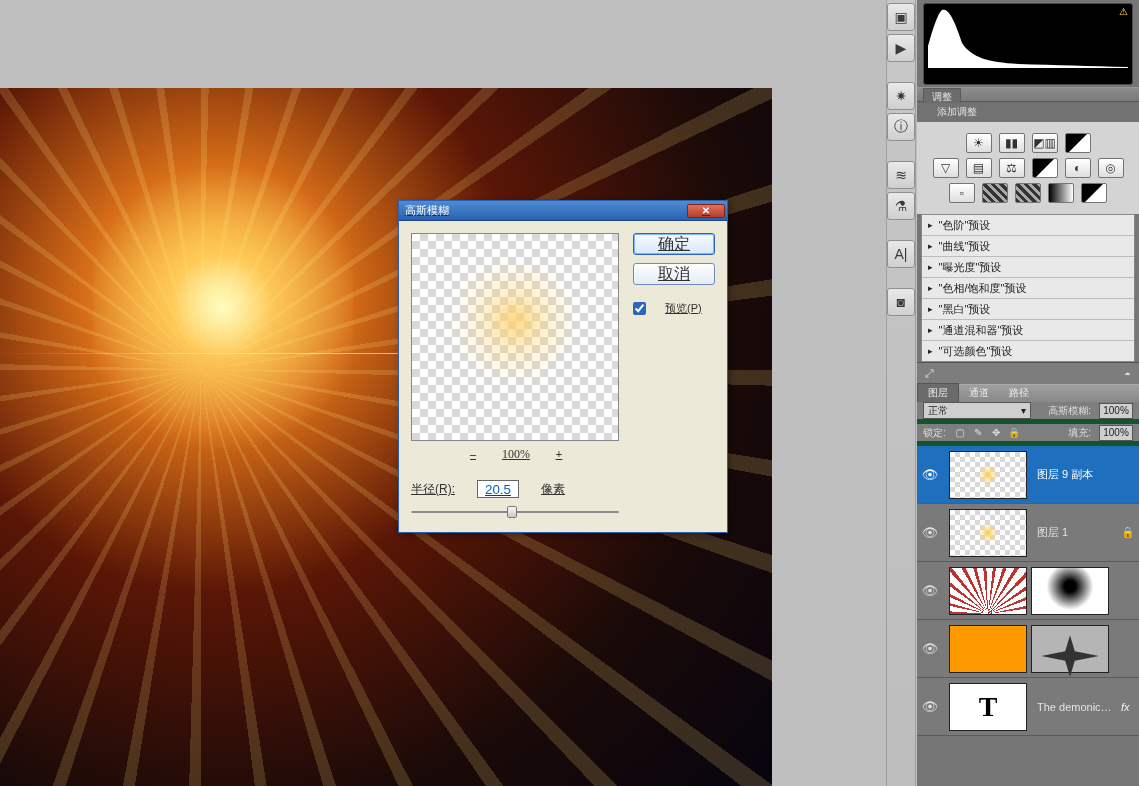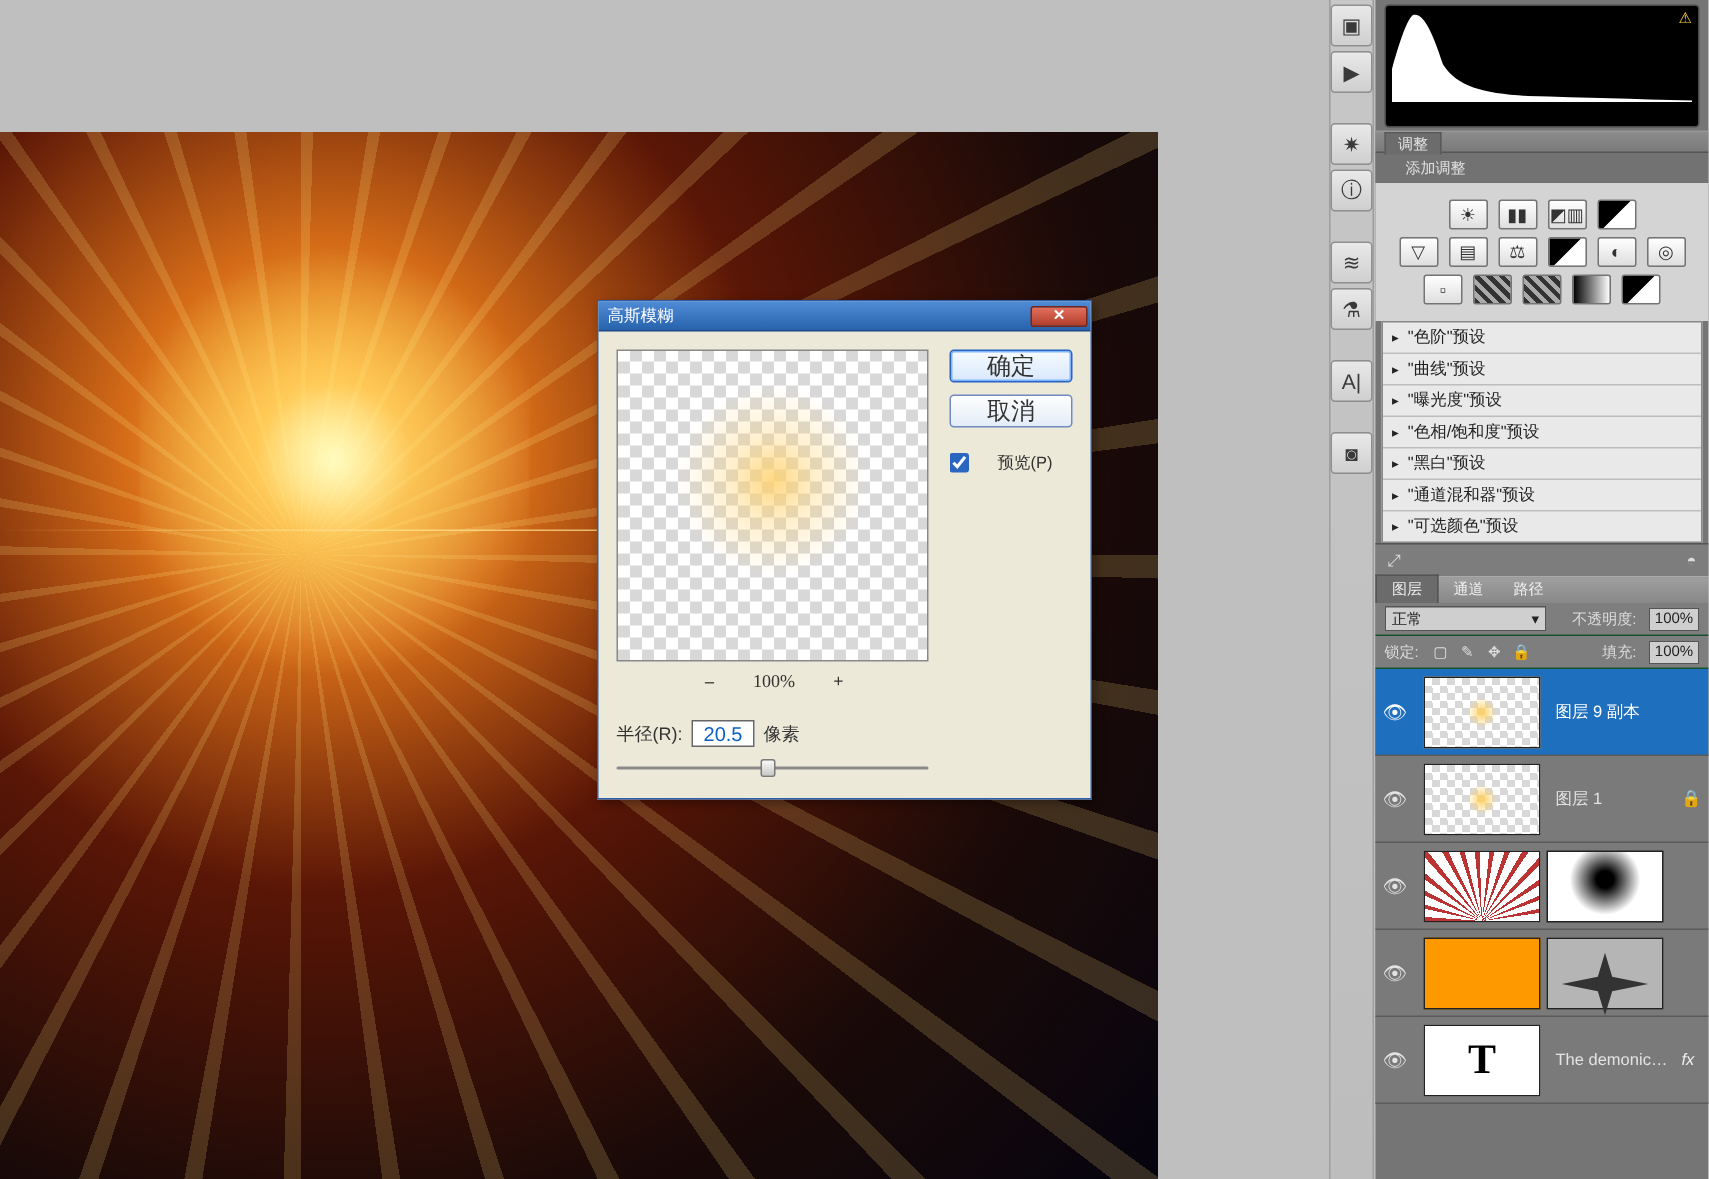--- a/index.html
+++ b/index.html
@@ -48,20 +48,21 @@
 }
 
 
 #dialog {
   position: absolute;
   left: 398px; top: 200px;
   width: 330px;
   background: #ece9d8;
   border: 1px solid #2b5fae;
   box-shadow: 2px 2px 6px rgba(0,0,0,.35);
+  text-decoration: underline;
 }
 #dlg-title {
   height: 20px;
   background: linear-gradient(#4f8cd6, #2862ad);
   border-bottom: 1px solid #1d4a87;
   display: flex; align-items: center;
   padding: 0 2px 0 6px;
   color: #fff;
   font-size: 11px;
 }
@@ -81,21 +82,21 @@
   width: 208px; height: 208px;
   border: 1px solid #888;
   background:
     radial-gradient(circle at 50% 42%, rgba(255,210,110,.85) 0%, rgba(255,210,110,.35) 18%, rgba(255,210,110,0) 40%),
     repeating-conic-gradient(#d8d8d8 0 25%, #fff 0 50%) 0/16px 16px;
 }
 #zoom-row{display:flex;justify-content:center;align-items:center;gap:22px;margin-top:6px;font-size:12px;}
 #zoom-row span{font-family:Tahoma;}
 .zoom-btn{width:14px;height:14px;text-align:center;line-height:12px;font-weight:bold;font-family:Tahoma;cursor:pointer;}
 
-#radius-row{margin-top:18px;display:flex;align-items:center;gap:6px;font-size:12px;}
+#radius-row{margin-top:18px;display:flex;align-items:center;gap:22px;font-size:12px;}
 #radius-row label{white-space:nowrap;}
 #radius-input{width:42px;height:18px;border:1px solid #666;background:#fff;color:#0a5fc4;text-align:center;}
 #slider{margin-top:6px;width:208px;height:16px;position:relative;}
 #slider-track{position:absolute;left:0;right:0;top:7px;height:2px;background:#9a9a9a;border:1px solid #8a8a8a;border-radius:2px;}
 #slider-thumb{position:absolute;top:2px;left:46%;width:10px;height:12px;background:linear-gradient(#fafafa,#c8c8c8);border:1px solid #7a7a7a;border-radius:2px;}
 
 #dlg-right{width:82px;display:flex;flex-direction:column;gap:8px;}
 .dlg-btn{
   height:22px;border:1px solid #6f8bc2;border-radius:3px;
   background:linear-gradient(#fefefe,#e3ecf7);
@@ -146,21 +147,21 @@
 
 #preset-list{background:#e9e9e9;border:1px solid #888;margin:0 4px;max-height:148px;overflow:hidden;color:#222;}
 .preset{height:21px;line-height:21px;border-bottom:1px solid #bdbdbd;padding:0 6px;display:flex;align-items:center;gap:6px;font-size:11px;}
 .preset::before{content:"▸";font-size:9px;color:#222;}
 #adj-bottom{height:22px;background:#7d7d7d;border-top:1px solid #555;display:flex;justify-content:space-between;align-items:center;padding:0 8px;color:#ddd;}
 
 
 #layers-tabs{height:18px;background:linear-gradient(#9f9f9f,#888);display:flex;align-items:flex-end;border-top:1px solid #aaa;}
 #layers-tabs span{padding:2px 10px;font-size:10px;color:#eee;}
 #layers-tabs span.active{background:#6b6b6b;border:1px solid #555;border-bottom:none;}
-#layers-opts1,#layers-opts2{height:22px;background:#7e7e7e;display:flex;align-items:center;padding:0 6px;gap:8px;border-bottom:1px solid #14532d;font-size:10px;color:#ddd;}
+#layers-opts1,#layers-opts2{height:22px;background:#7e7e7e;display:flex;align-items:center;padding:0 6px;gap:8px;border-bottom:5px solid #14532d;font-size:10px;color:#ddd;}
 #blend-dd{background:#cfcfcf;border:1px solid #555;height:17px;width:108px;padding:0 4px;color:#222;display:flex;align-items:center;justify-content:space-between;}
 .pct{background:#cfcfcf;border:1px solid #555;height:16px;width:34px;color:#222;text-align:center;line-height:14px;font-size:10px;}
 .lk-icons{display:flex;gap:5px;}
 .lk-ic{width:13px;height:13px;display:inline-flex;align-items:center;justify-content:center;color:#ddd;}
 
 #layer-list{background:#7a7a7a;}
 .layer{height:58px;display:flex;align-items:center;border-bottom:1px solid #5b5b5b;}
 .layer.active{background:#1f6fbf;color:#fff;}
 .layer .eye{width:26px;text-align:center;font-size:13px;}
 .layer .thumbs{display:flex;align-items:center;gap:4px;margin:0 6px;}
@@ -296,21 +297,21 @@
     <span class="active">图层</span>
     <span>通道</span>
     <span>路径</span>
   </div>
 
   <div id="layers-opts1">
     <div id="blend-dd">
       <span>正常</span>
       <span>▾</span>
     </div>
-    <span style="margin-left:auto">不透明度:</span>
+    <span style="margin-left:auto">高斯模糊:</span>
     <span class="pct">100%</span>
   </div>
   <div id="layers-opts2">
     <span>锁定:</span>
     <span class="lk-icons">
       <span class="lk-ic">▢</span>
       <span class="lk-ic">✎</span>
       <span class="lk-ic">✥</span>
       <span class="lk-ic">🔒</span>
     </span>

